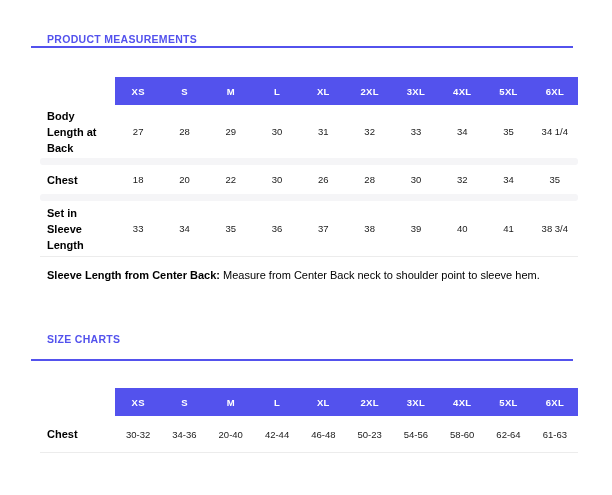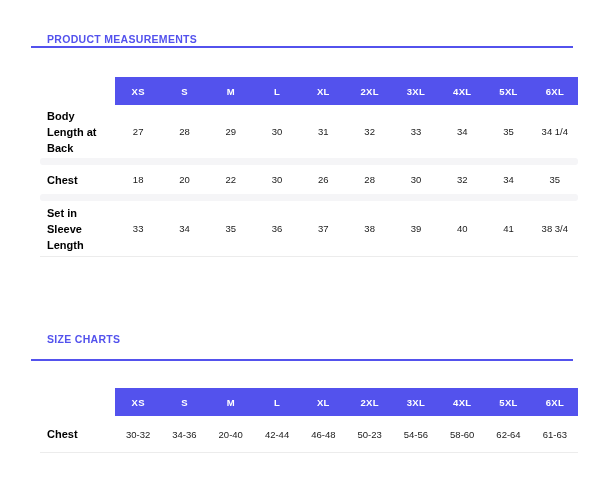--- a/index.html
+++ b/index.html
@@ -104,20 +104,21 @@
       <div class="tcell">38</div>
       <div class="tcell">39</div>
       <div class="tcell">40</div>
       <div class="tcell">41</div>
       <div class="tcell">38 3/4</div>
     </div>
     <div class="thinline"></div>
   </div>
 
   <div class="notes" style="top:268px;">
+    <p class="note"><b>Sleeve Length from Center Back:</b><span>Measure from Center Back neck to shoulder point to sleeve hem.</span></p>
   </div>
 
   <div class="section-title" style="top:333px;">SIZE CHARTS</div>
   <div class="title-rule" style="top:359px;"></div>
 
   <div class="mtable" style="top:388px;">
     <div class="thead">
       <div class="spacer"></div>
       <div class="hcell">XS</div>
       <div class="hcell">S</div>

